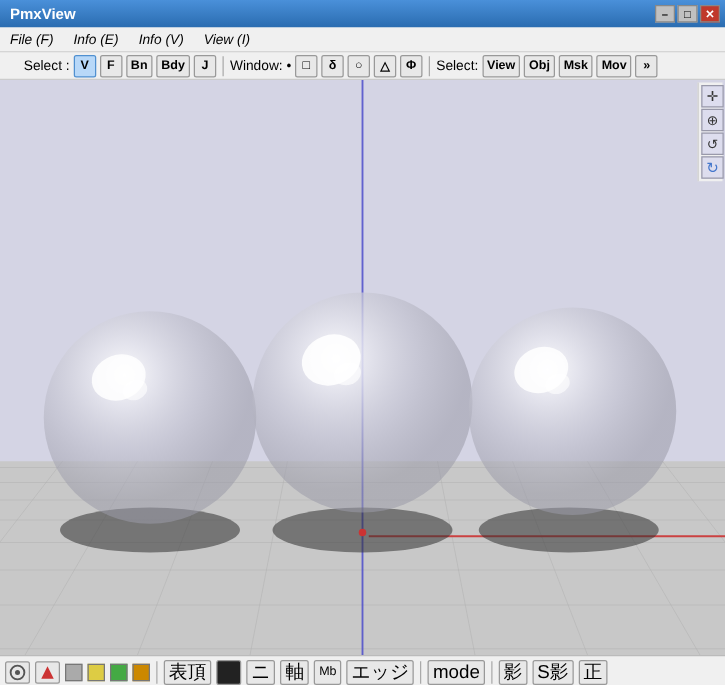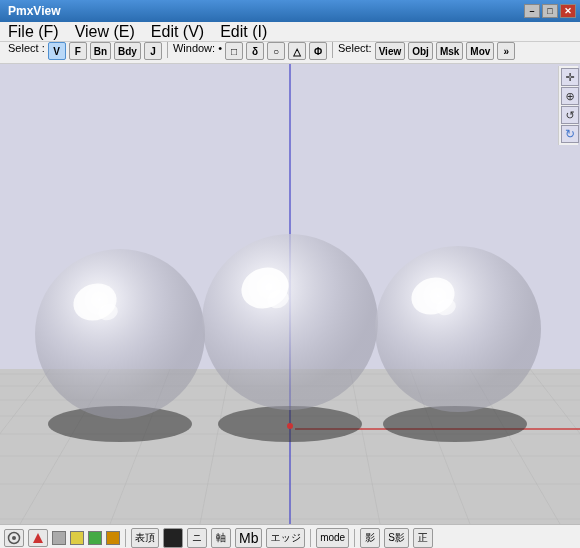--- a/index.html
+++ b/index.html
@@ -45,35 +45,36 @@
     }
 
     
     #menu-bar {
       background: #f0f0f0;
       height: 20px;
       display: flex;
       align-items: center;
       padding: 0 4px;
       border-bottom: 1px solid #ccc;
-      font-size: 16px;
+      font-size: 11px;
       gap: 8px;
+      font-style: italic;
     }
     .menu-item {
       cursor: pointer;
       padding: 1px 4px;
     }
 
     
     #toolbar {
       background: #f0f0f0;
       height: 22px;
       display: flex;
-      align-items: flex-start;
-      padding: 0 8px;
+      align-items: center;
+      padding: 0 19px;
       border-bottom: 1px solid #ccc;
       font-size: 11px;
       gap: 3px;
     }
     .toolbar-label { color: #000; }
     .toolbar-btn {
       height: 18px;
       min-width: 18px;
       padding: 0 3px;
       background: #e8e8e8;
@@ -151,21 +152,21 @@
       gap: 4px;
       font-size: 11px;
     }
     .bottom-btn {
       height: 20px;
       min-width: 20px;
       padding: 0 3px;
       background: #e8e8e8;
       border: 1px solid #999;
       border-radius: 2px;
-      font-size: 10px;
+      font-size: 15px;
       cursor: pointer;
       display: flex;
       align-items: center;
       justify-content: center;
     }
     .bottom-separator {
       width: 1px;
       height: 18px;
       background: #aaa;
       margin: 0 1px;
@@ -178,23 +179,23 @@
   <span id="title-text">PmxView</span>
   <div id="window-controls">
     <div class="win-btn">–</div>
     <div class="win-btn">□</div>
     <div class="win-btn" style="background:#c0392b;color:white;">✕</div>
   </div>
 </div>
 
 <div id="menu-bar">
   <span class="menu-item">File (F)</span>
-  <span class="menu-item">View (E)</span>
-  <span class="menu-item">Edit (V)</span>
-  <span class="menu-item">Edit (I)</span>
+  <span class="menu-item">Info (E)</span>
+  <span class="menu-item">Info (V)</span>
+  <span class="menu-item">View (I)</span>
 </div>
 
 <div id="toolbar">
   <span class="toolbar-label">Select :</span>
   <div class="toolbar-btn active">V</div>
   <div class="toolbar-btn">F</div>
   <div class="toolbar-btn">Bn</div>
   <div class="toolbar-btn">Bdy</div>
   <div class="toolbar-btn">J</div>
   <div class="toolbar-separator"></div>
@@ -325,21 +326,21 @@
   </div>
   <div class="bottom-btn" style="background:#222; color:white; width:16px;">
     <span></span>
   </div>
   <div class="bottom-btn">
     <span>ニ</span>
   </div>
   <div class="bottom-btn">
     <span>軸</span>
   </div>
-  <div class="bottom-btn" style="font-size:14px;">
+  <div class="bottom-btn" style="font-size:10px;">
     <span>Mb</span>
   </div>
   <div class="bottom-btn">
     <span>エッジ</span>
   </div>
 
   <div class="bottom-separator"></div>
 
   <div class="bottom-btn">
     <span>mode</span>

